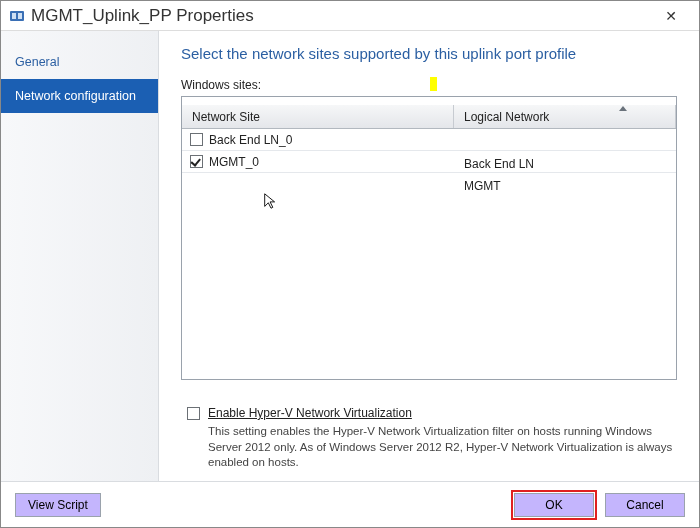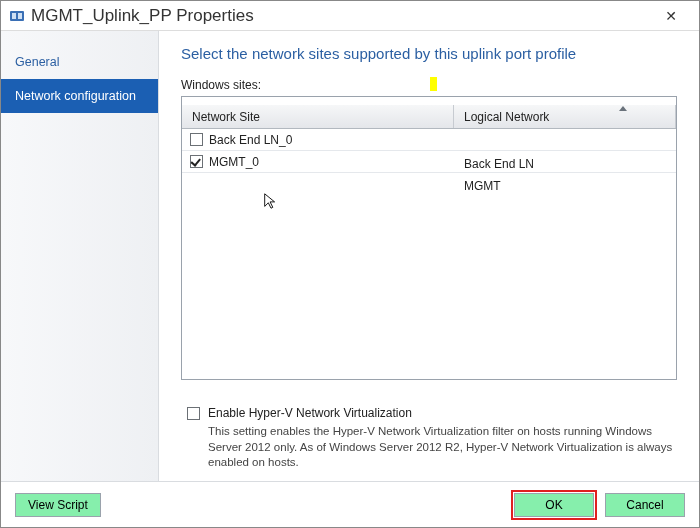--- a/index.html
+++ b/index.html
@@ -24,25 +24,25 @@
   .gh-cell.c1 { width:272px; }
   .gh-cell.c2 { flex:1; }
   .sort-ind { position:absolute; right:48px; top:1px; width:0; height:0; border-left:4px solid transparent; border-right:4px solid transparent; border-bottom:5px solid #6a727b; }
   .grid-body { }
   .row { display:flex; height:22px; align-items:center; border-bottom:1px solid #e5e8ec; font-size:12px; }
   .row .c1 { width:272px; padding-left:8px; display:flex; align-items:center; gap:6px; }
   .row .c2 { flex:1; padding-left:10px;margin-top:48px; }
   .chk { width:13px; height:13px; border:1px solid #6b7075; background:#fff; display:flex; align-items:center; justify-content:center; }
   .chk.checked::after { content:""; width:7px; height:4px; border-left:2px solid #222; border-bottom:2px solid #222; transform:rotate(-50deg) translate(0,-1px); }
   .cursor { position:absolute; left:80px; top:95px; pointer-events:none; }
-  .enable-row { display:flex; align-items:flex-end; gap:8px; margin-top:26px; padding-left:6px; }
+  .enable-row { display:flex; align-items:flex-end; gap:8px; margin-top:26px; padding-left:6px;text-decoration:underline; }
   .desc { font-size:11.5px; color:#444; margin:4px 0 0 27px; line-height:1.35; max-width:470px; }
   .footer { height:46px; border-top:1px solid #d9dce0; display:flex; align-items:center; padding:0 14px; gap:8px; }
   .footer .spacer { flex:1; }
-  .btn { min-width:80px; height:24px; border:1px solid #9aa2ac; background:#86efac; font-size:12px; cursor:pointer; padding:0 12px; }
+  .btn { min-width:80px; height:24px; border:1px solid #9aa2ac; background:#c4b5fd; font-size:12px; cursor:pointer; padding:0 12px; }
   .ok-wrap { padding:1px; border:2px solid #e02020; }
   svg.cursor-svg { width:18px; height:18px; }
 </style>
 </head>
 <body>
 
 <div class="window">
 
   <div class="titlebar">
     <span class="app-icon">

